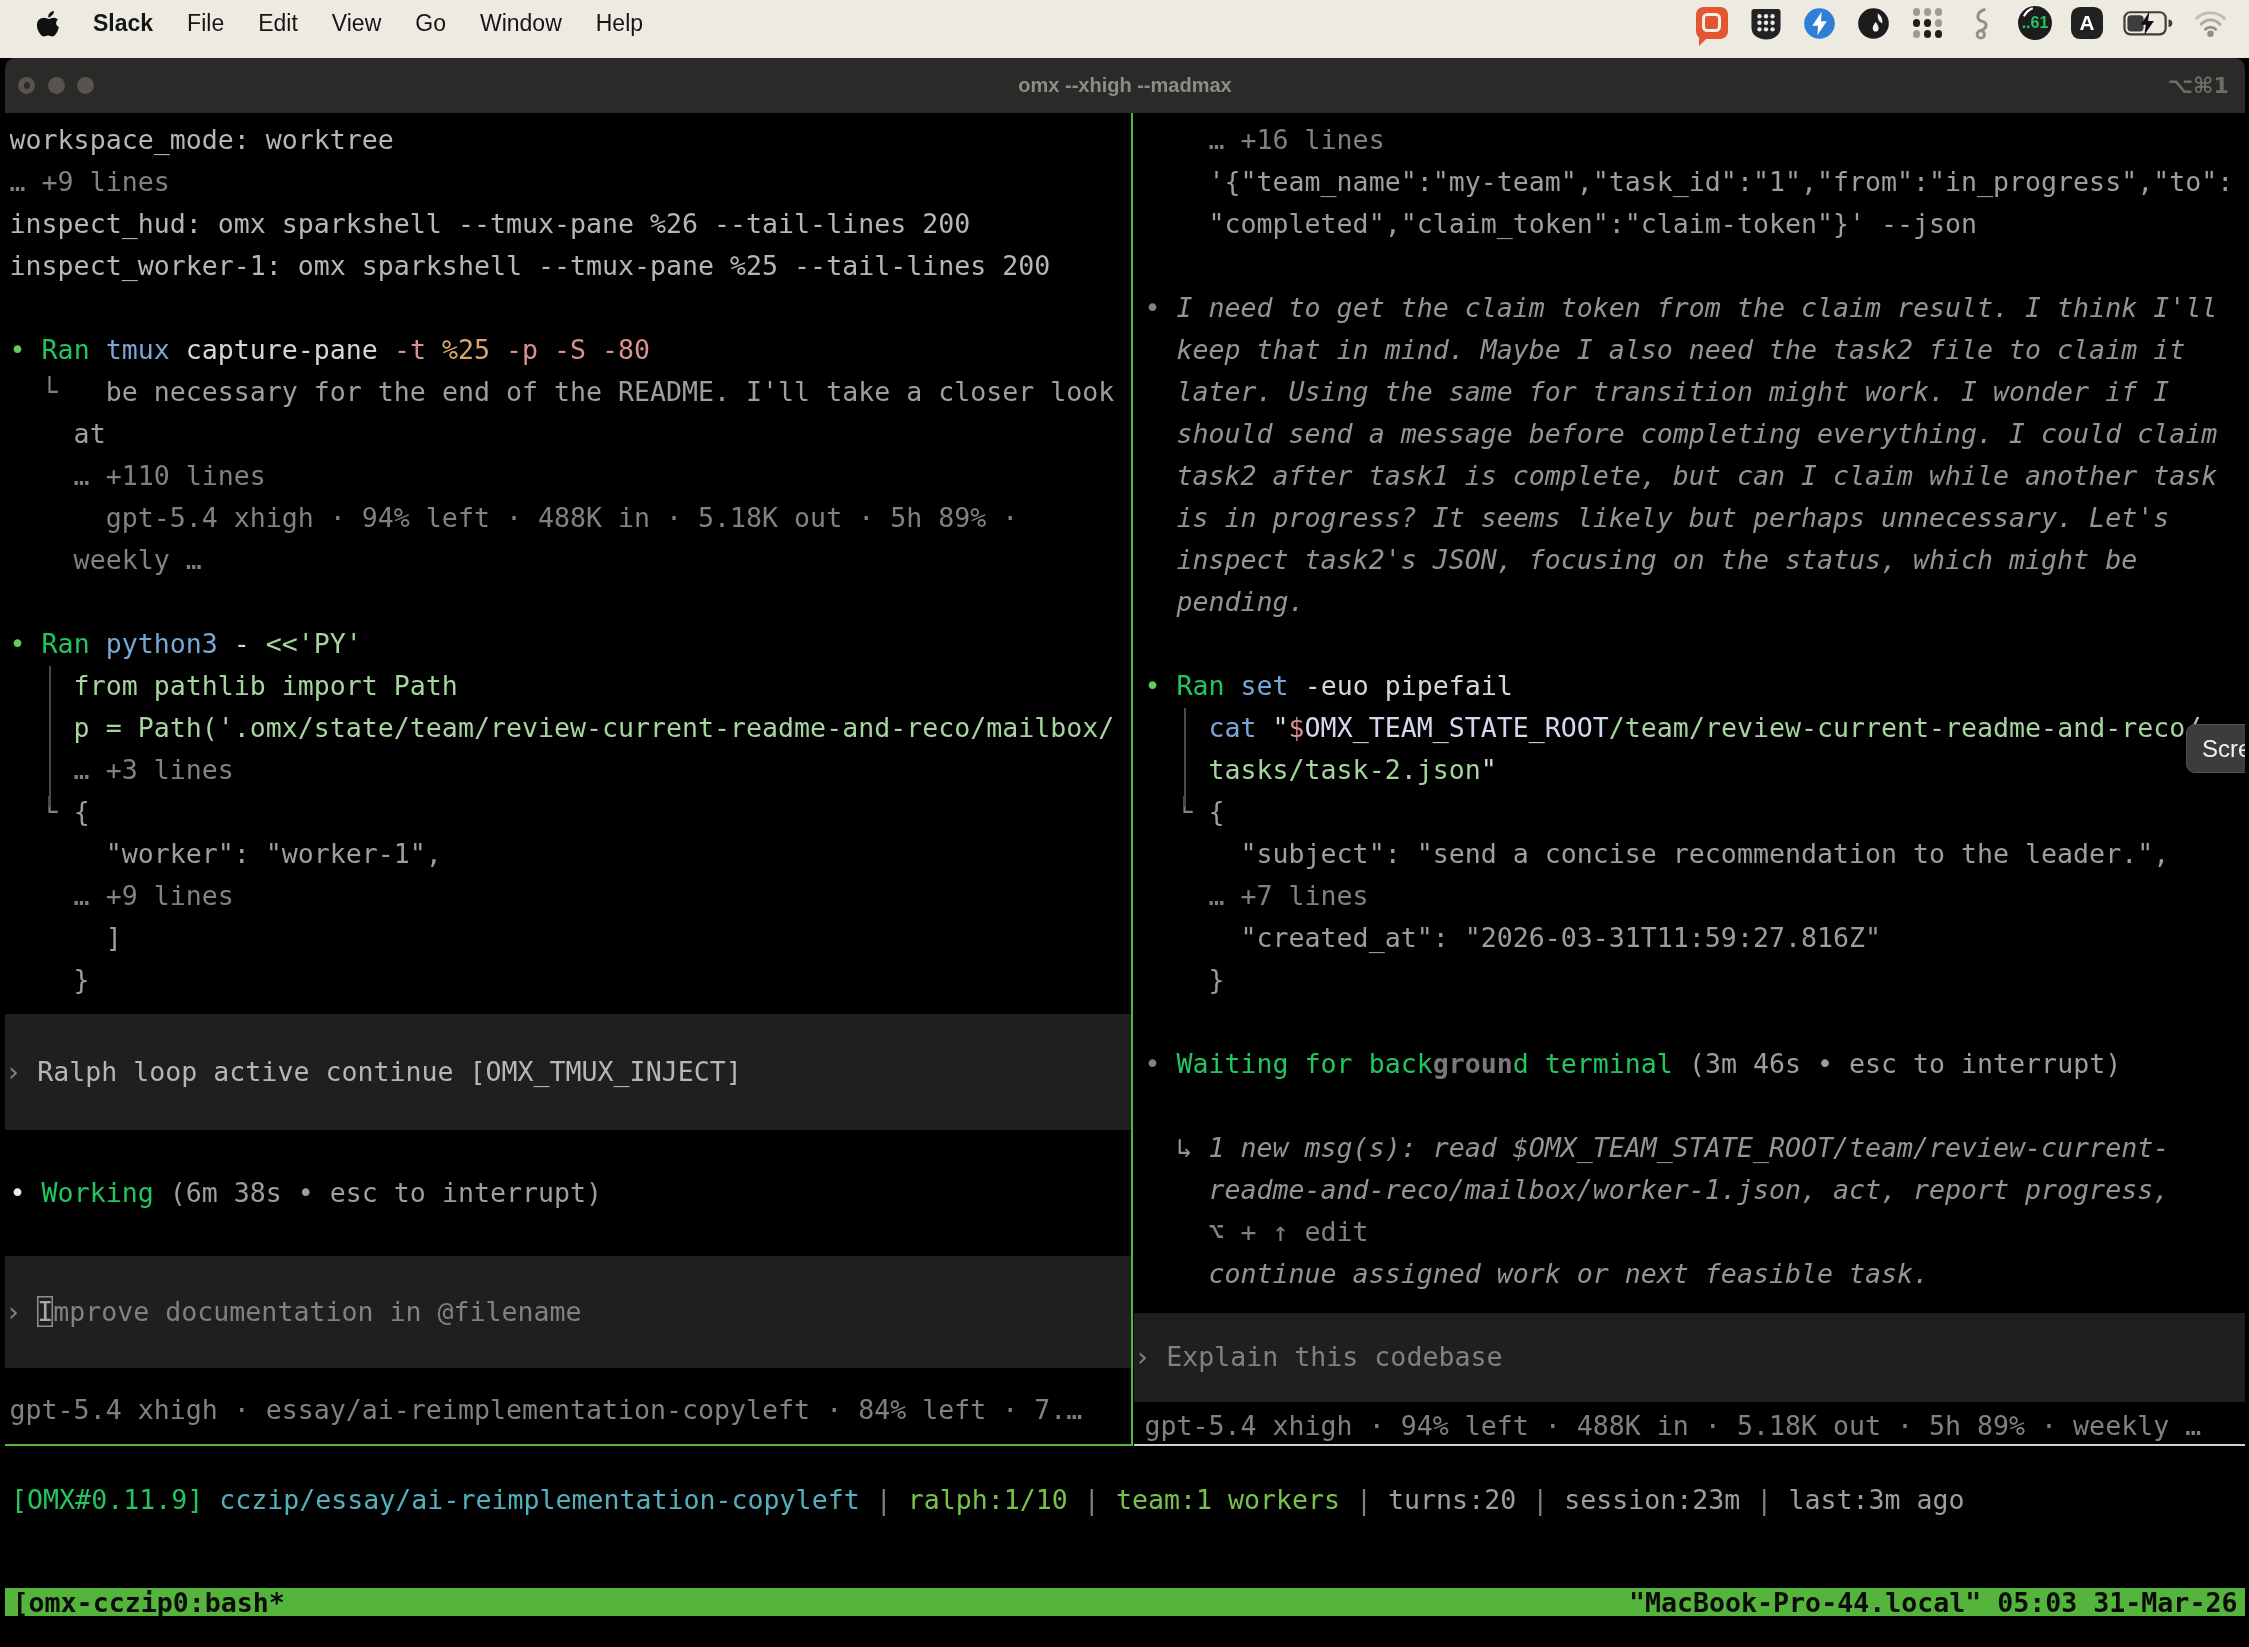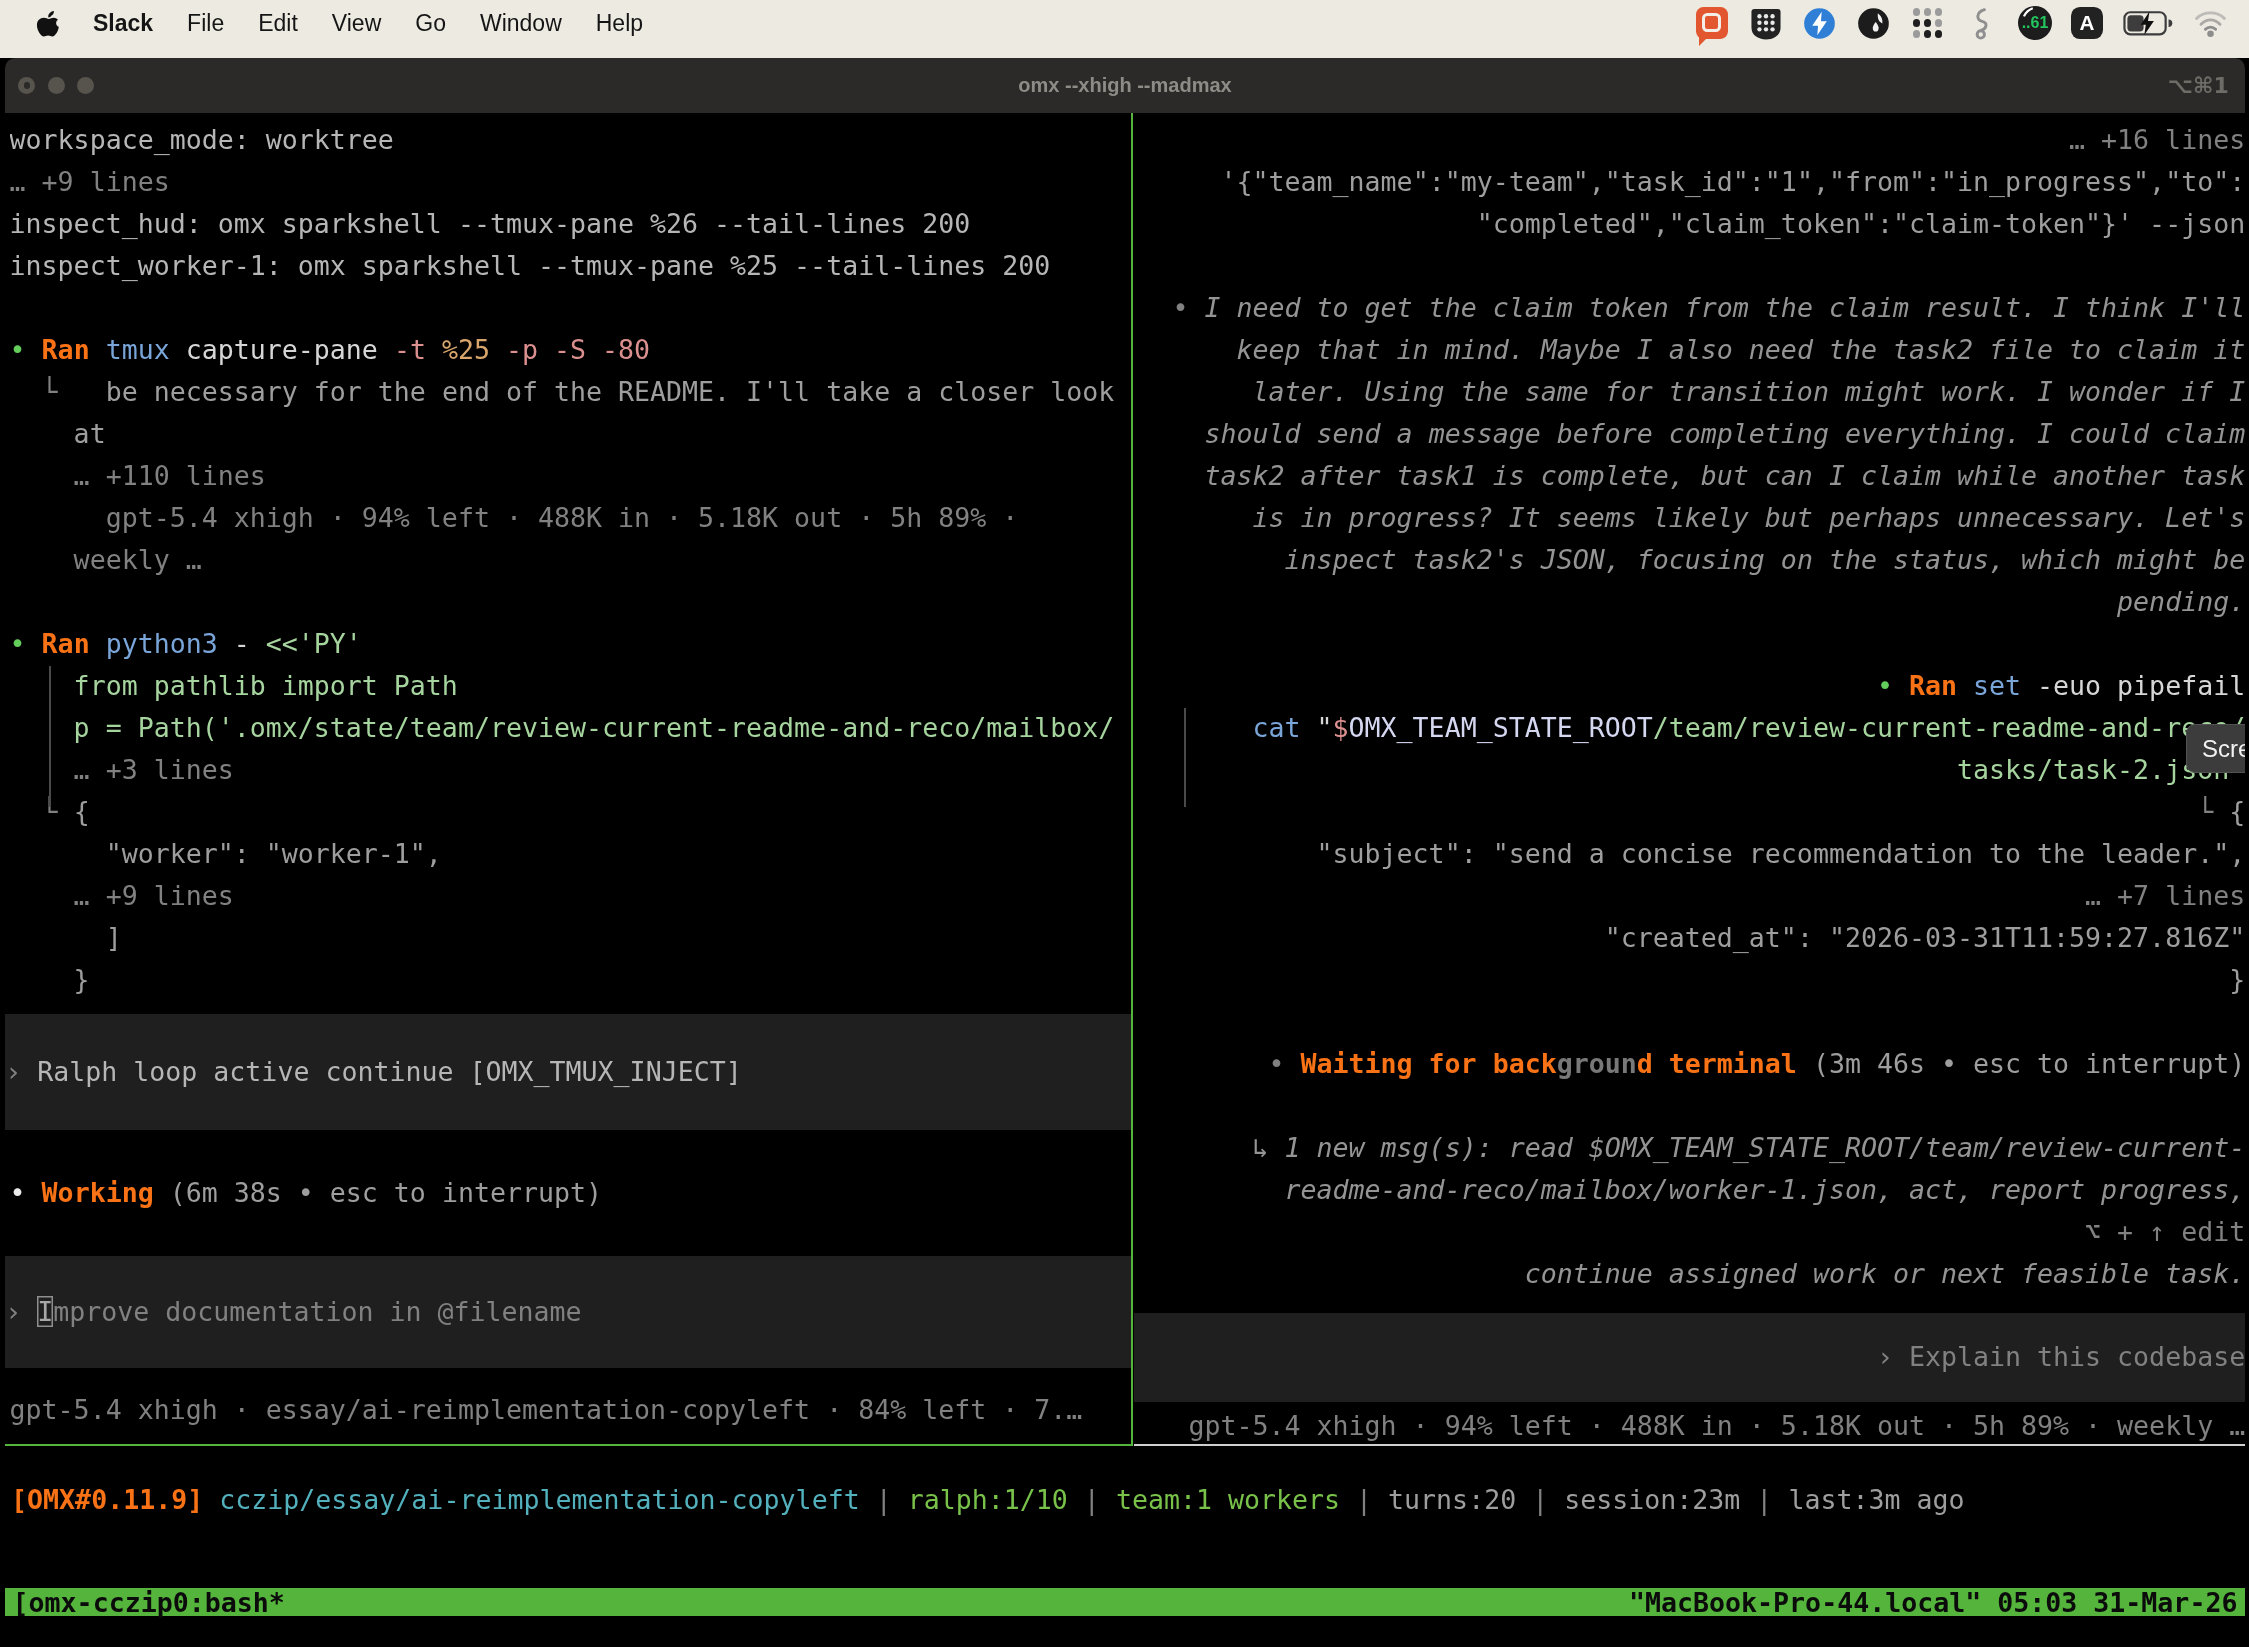--- a/index.html
+++ b/index.html
@@ -40,31 +40,31 @@
   .win-title { position:absolute; left:0; right:0; text-align:center; color:#8e8c87;
                font-size:20px; font-weight:700; }
   .win-shortcut { position:absolute; right:16px; color:#6e6c67; font-size:22px; font-weight:700;
                   font-family:"DejaVu Sans", sans-serif; }
 
   
   .terminal { position:relative; height:1535px; background:#000; overflow:hidden;
               font-family:"DejaVu Sans Mono","DejaVu Sans",monospace; font-size:26.6px; color:#9e9e9e; }
   .pane { position:absolute; top:0; }
   .pane-left  { left:0; width:1126px; padding:5.9px 0 0 4.4px; }
-  .pane-right { left:1129px; width:1111px; padding:5.9px 0 0 10.3px;text-align:right; }
+  .pane-right { left:1129px; width:1111px; padding:5.9px 0 0 10.3px; }
   .tl { height:42px; line-height:42px; white-space:pre; overflow:hidden; }
   .sec.band { background:#1f1f1f; margin-left:-4.4px; padding-left:4.4px; }
   .pane-right .sec.band { margin-left:-10.3px; padding-left:10.3px; }
 
   .s-g   { color:#9e9e9e; }
   .s-g2  { color:#b6b6b6; }
   .s-dim { color:#818181; }
   .s-it  { color:#949494; font-style:italic; }
   .s-w   { color:#ececec; }
-  .s-wb  { color:#f97316; font-weight:700; }
+  .s-wb  { color:#22c55e; font-weight:400; }
   .s-dimb{ color:#787878; font-weight:700; }
   .s-pln { color:#d6d6d6; }
   .s-blue{ color:#79a5d9; }
   .s-green{ color:#a6d49e; }
   .s-pink{ color:#db8f8f; }
   .s-orange{ color:#d8a66c; }
   .s-lav { color:#d4d7ef; }
   .s-lime{ color:#63cf5a; }
   .s-limeg{ color:#79c24a; }
   .s-cyan{ color:#53b1bd; }

